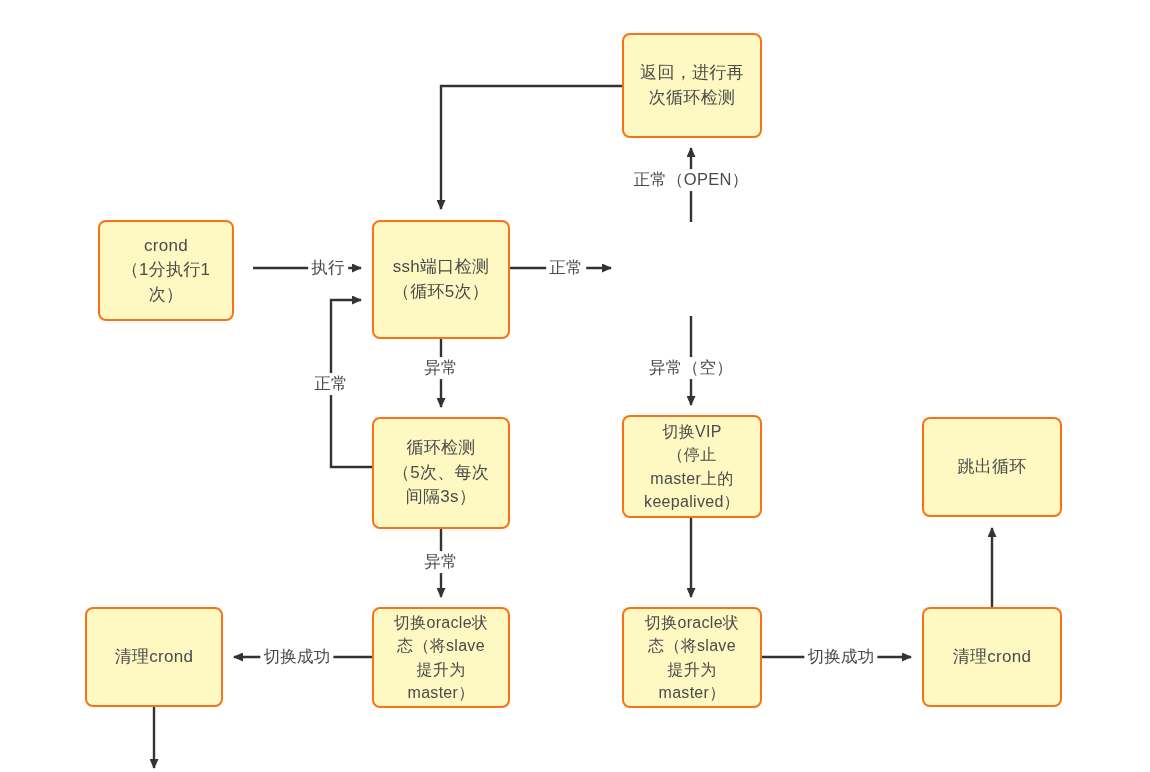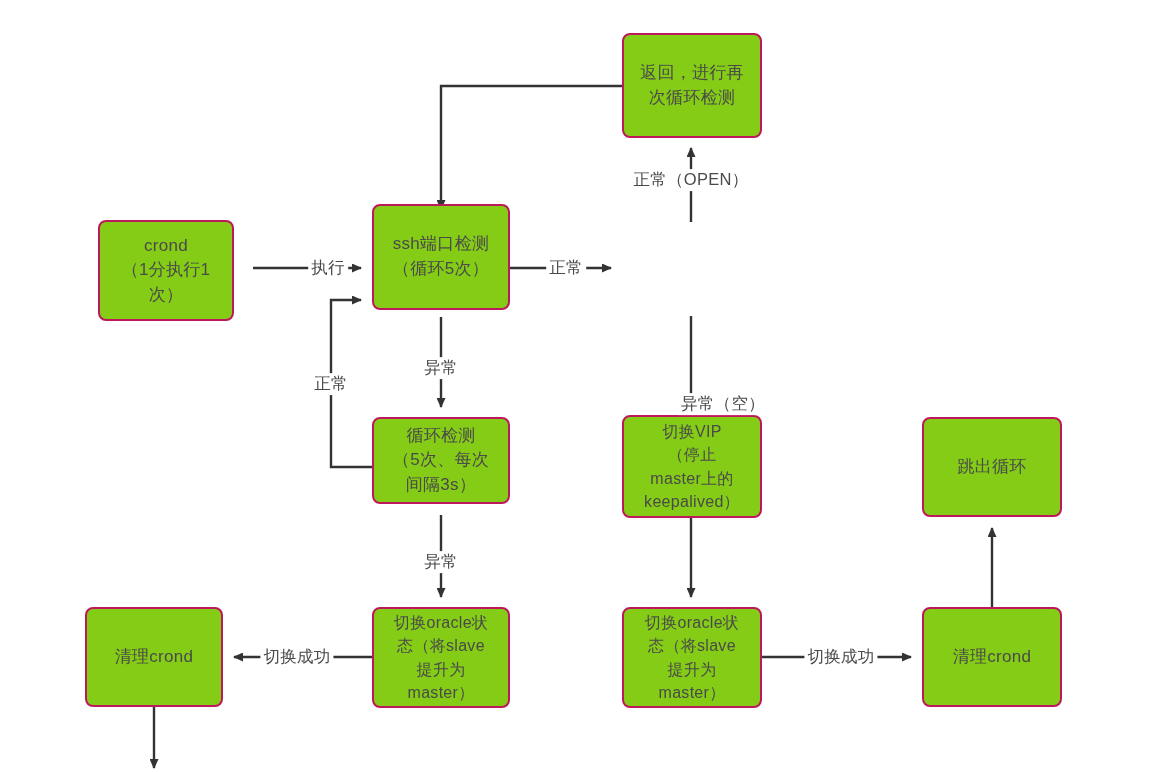--- a/index.html
+++ b/index.html
@@ -20,23 +20,23 @@
   svg.edges {
     position: absolute;
     left: 0;
     top: 0;
     width: 1150px;
     height: 772px;
   }
   .node {
     position: absolute;
     box-sizing: border-box;
-    border: 2px solid #be185d;
+    border: 2px solid #f97316;
     border-radius: 8px;
-    background: #84cc16;
+    background: #fef9c3;
     display: flex;
     align-items: center;
     justify-content: center;
     text-align: center;
     color: #4a4a4a;
     font-size: 17px;
     line-height: 1.45;
     letter-spacing: 0.3px;
     padding: 4px 6px;
   }
@@ -95,32 +95,32 @@
 
       <path d="M154,707 L154,768" marker-end="url(#arrow)"></path>
     </g>
   </svg>
 
   <div class="node" style="left:98px;  top:220px; width:136px; height:101px;align-items:center;">
     <span class="node-text">crond
 （1分执行1次）</span>
   </div>
 
-  <div class="node" style="left:372px; top:204px; width:138px; height:106px;">
+  <div class="node" style="left:372px; top:220px; width:138px; height:119px;">
     <span class="node-text">ssh端口检测
 （循环5次）</span>
   </div>
 
   <div class="node" style="left:622px; top:33px;  width:140px; height:105px;">
     <span class="node-text">返回，进行再
 次循环检测</span>
   </div>
 
 
-  <div class="node" style="left:372px; top:417px; width:138px; height:87px;">
+  <div class="node" style="left:372px; top:417px; width:138px; height:112px;">
     <span class="node-text">循环检测
 （5次、每次
 间隔3s）</span>
   </div>
 
   <div class="node" style="left:922px; top:417px; width:140px; height:100px;">
     <span class="node-text">跳出循环</span>
   </div>
 
   <div class="node" style="left:622px; top:415px; width:140px; height:103px; font-size:16px;">
@@ -151,17 +151,17 @@
   <div class="node" style="left:922px; top:607px; width:140px; height:100px;">
     <span class="node-text">清理crond</span>
   </div>
 
   <div class="edge-label" style="left:328px; top:268px;">执行</div>
   <div class="edge-label" style="left:566px; top:268px;">正常</div>
   <div class="edge-label" style="left:441px; top:368px;">异常</div>
   <div class="edge-label" style="left:331px; top:384px;">正常</div>
   <div class="edge-label" style="left:441px; top:562px;">异常</div>
   <div class="edge-label" style="left:691px; top:180px;">正常（OPEN）</div>
-  <div class="edge-label" style="left:723px; top:368px;margin-top:36px;">异常（空）</div>
+  <div class="edge-label" style="left:691px; top:368px;">异常（空）</div>
   <div class="edge-label" style="left:297px; top:657px;">切换成功</div>
   <div class="edge-label" style="left:841px; top:657px;">切换成功</div>
 
 </div>
 
 </body></html>

